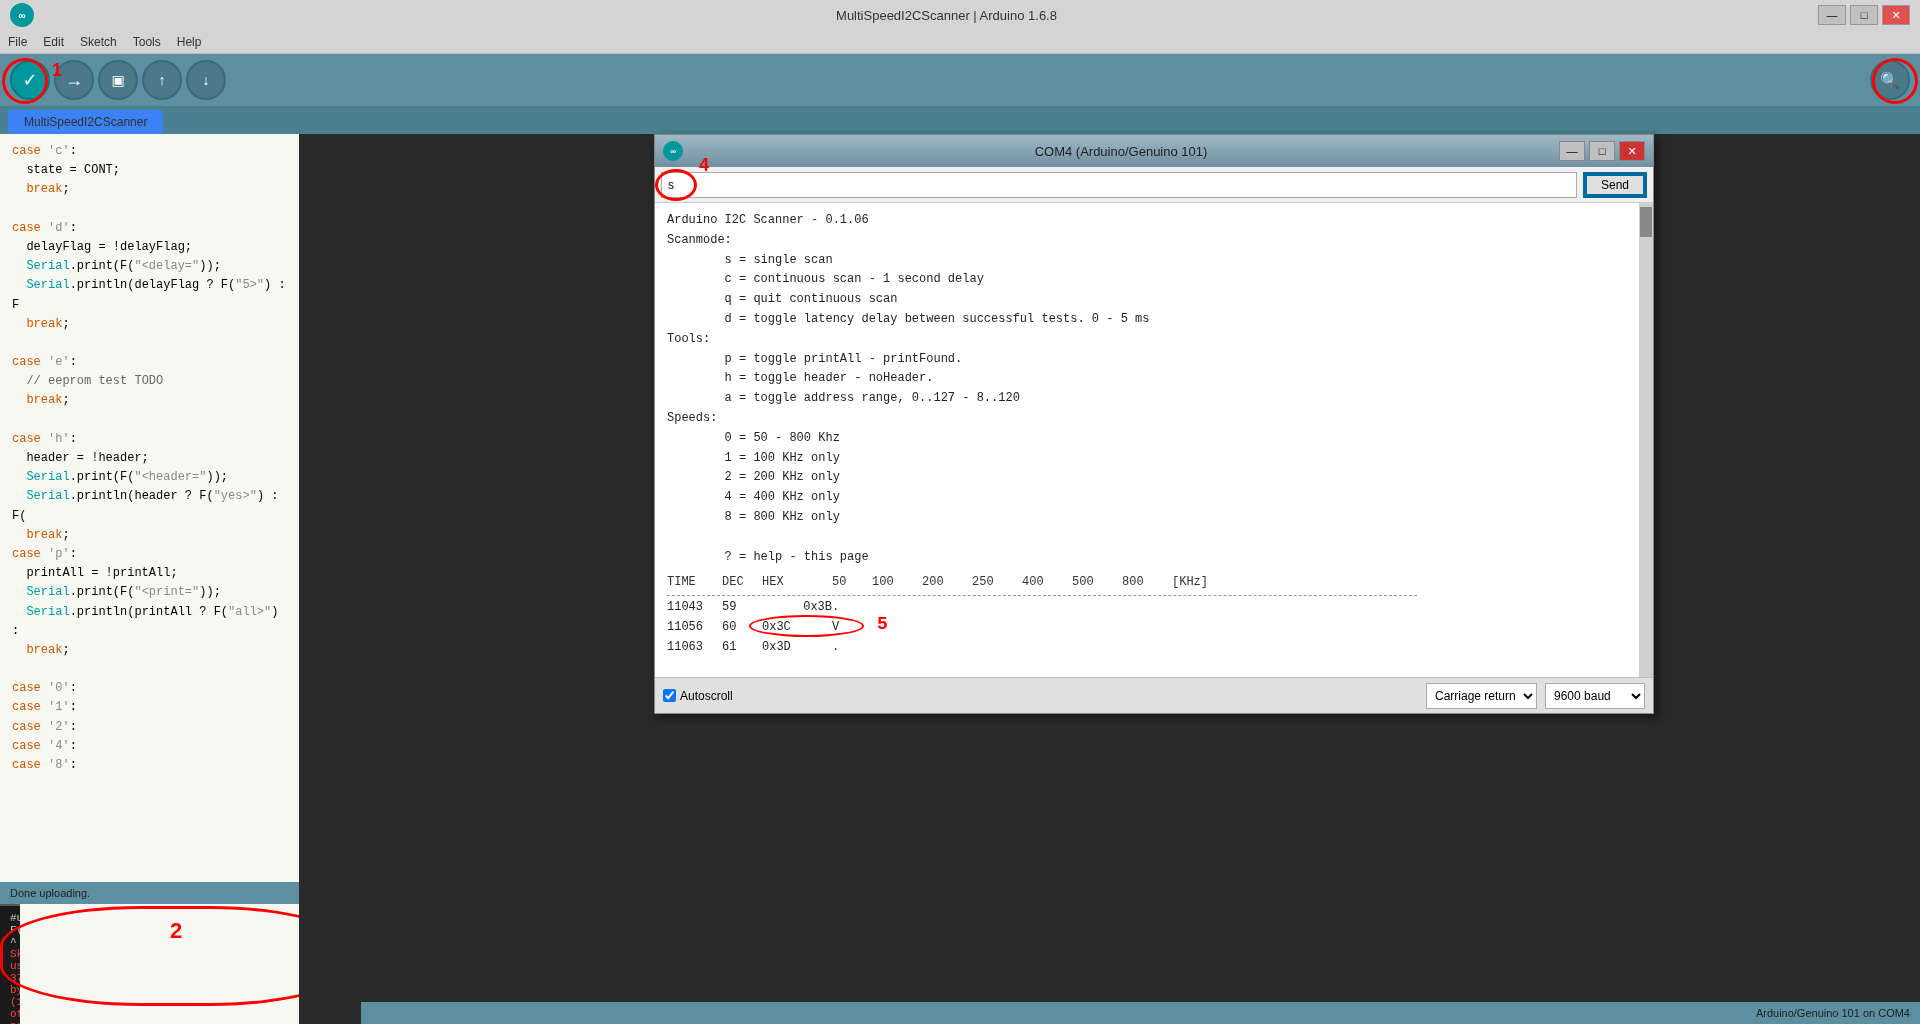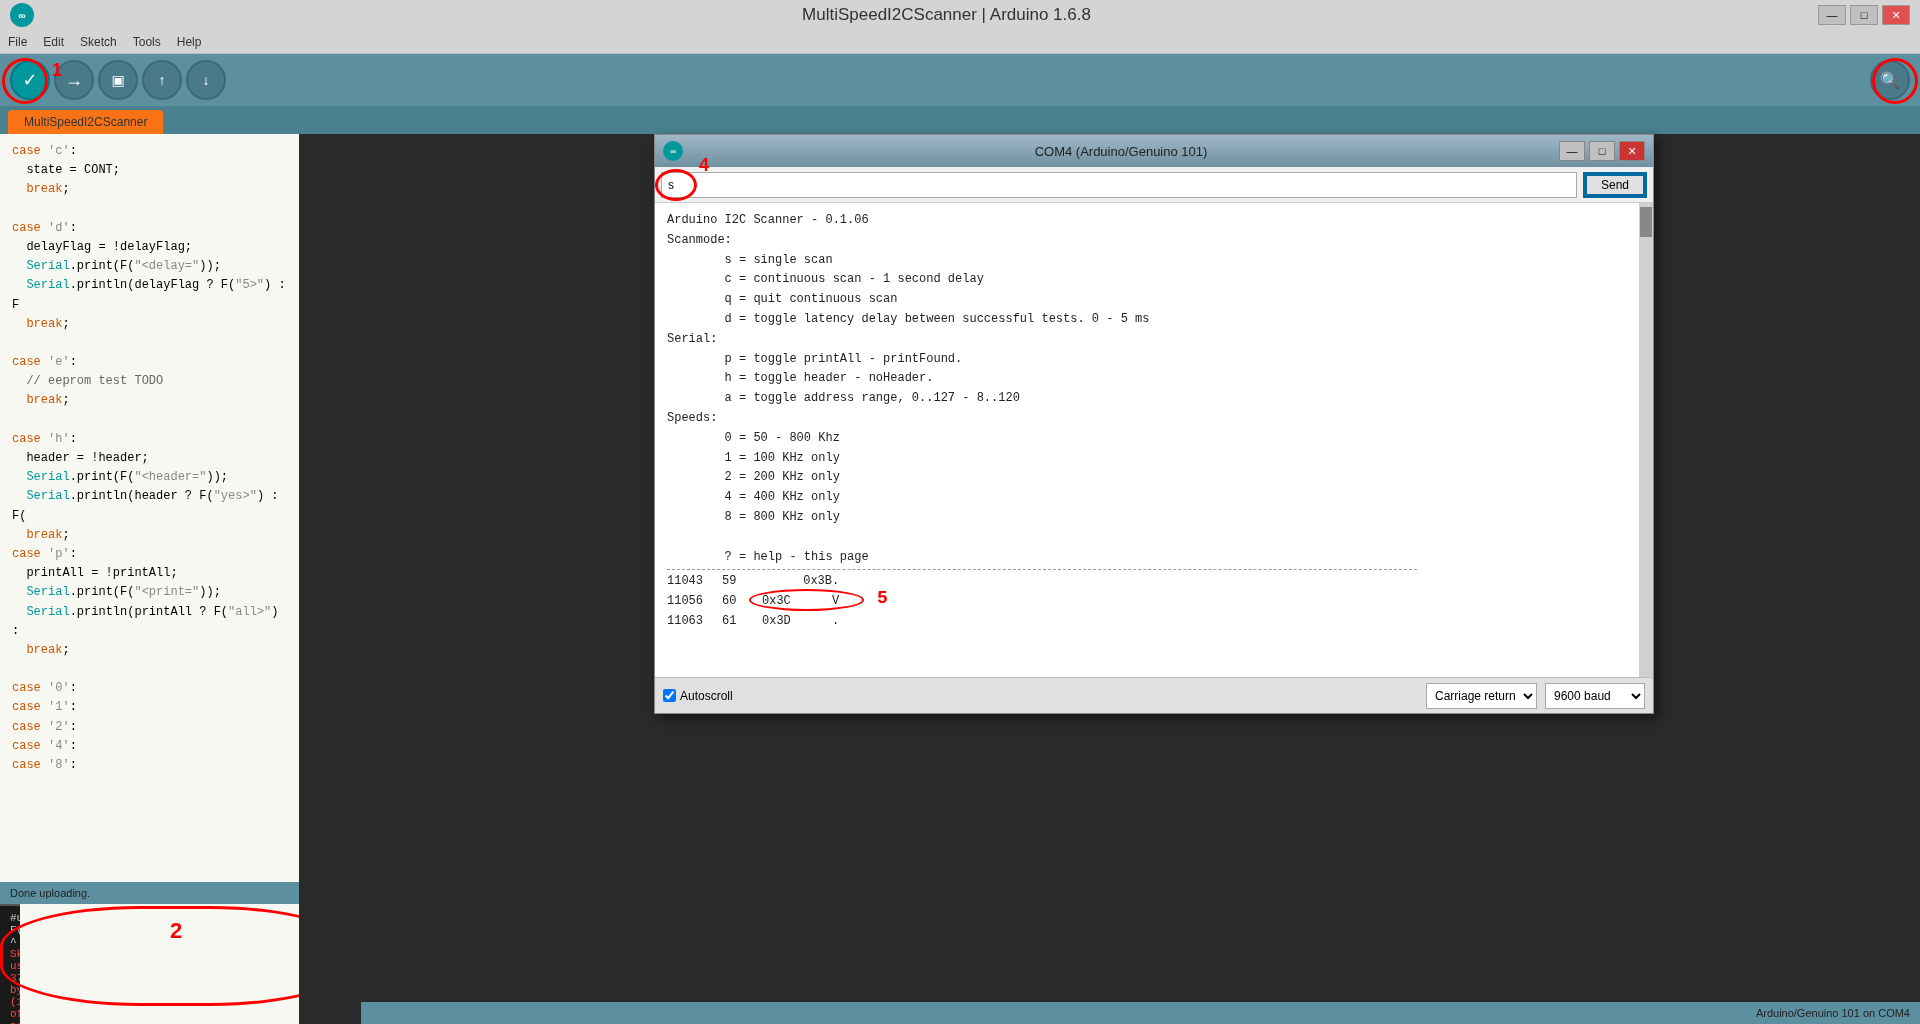--- a/index.html
+++ b/index.html
@@ -8,21 +8,21 @@
     
     .title-bar {
       height: 30px;
       background: #d4d4d4;
       display: flex;
       align-items: center;
       justify-content: space-between;
       padding: 0 10px;
     }
     .title-bar-left { display: flex; align-items: center; gap: 8px; }
-    .title-bar-title { font-size: 17px; color: #333; flex: 1; text-align: center; padding-left: 41px; }
+    .title-bar-title { font-size: 13px; color: #333; flex: 1; text-align: center; padding-left: 41px; }
     .title-bar-controls { display: flex; gap: 4px; }
     .title-bar-btn { width: 28px; height: 20px; background: #c0c0c0; border: 1px solid #999; cursor: pointer; display: flex; align-items: center; justify-content: center; font-size: 11px; }
     .title-bar-btn.close { background: #e05050; color: white; }
     .arduino-logo { width: 24px; height: 24px; background: #00979d; border-radius: 50%; display: flex; align-items: center; justify-content: center; color: white; font-size: 10px; font-weight: bold; }
 
     
     .menu-bar {
       height: 24px;
       background: #d4d4d4;
       display: flex;
@@ -68,21 +68,21 @@
     
     .tab-bar {
       height: 28px;
       background: #4a8090;
       display: flex;
       align-items: flex-end;
       padding: 0 8px;
     }
     .tab {
       height: 24px;
-      background: #f97316;
+      background: #3b82f6;
       border-radius: 4px 4px 0 0;
       padding: 0 16px;
       display: flex; align-items: center;
       font-size: 12px;
       color: #333;
       cursor: pointer;
     }
 
     
     .main-content {
@@ -379,32 +379,45 @@
       </div>
 
       <div class="sm-output" style="position:relative;">
         <div style="font-family:'Courier New',monospace;font-size:12px;line-height:1.65;">
           <div>Arduino I2C Scanner - 0.1.06</div>
           <div>Scanmode:</div>
           <div>&nbsp;&nbsp;&nbsp;&nbsp;&nbsp;&nbsp;&nbsp;&nbsp;<span>s = single scan</span></div>
           <div>&nbsp;&nbsp;&nbsp;&nbsp;&nbsp;&nbsp;&nbsp;&nbsp;<span>c = continuous scan - 1 second delay</span></div>
           <div>&nbsp;&nbsp;&nbsp;&nbsp;&nbsp;&nbsp;&nbsp;&nbsp;<span>q = quit continuous scan</span></div>
           <div>&nbsp;&nbsp;&nbsp;&nbsp;&nbsp;&nbsp;&nbsp;&nbsp;<span>d = toggle latency delay between successful tests. 0 - 5 ms</span></div>
-          <div>Serial:</div>
+          <div>Tools:</div>
           <div>&nbsp;&nbsp;&nbsp;&nbsp;&nbsp;&nbsp;&nbsp;&nbsp;<span>p = toggle printAll - printFound.</span></div>
           <div>&nbsp;&nbsp;&nbsp;&nbsp;&nbsp;&nbsp;&nbsp;&nbsp;<span>h = toggle header - noHeader.</span></div>
           <div>&nbsp;&nbsp;&nbsp;&nbsp;&nbsp;&nbsp;&nbsp;&nbsp;<span>a = toggle address range, 0..127 - 8..120</span></div>
           <div>Speeds:</div>
           <div>&nbsp;&nbsp;&nbsp;&nbsp;&nbsp;&nbsp;&nbsp;&nbsp;<span>0 = 50 - 800 Khz</span></div>
           <div>&nbsp;&nbsp;&nbsp;&nbsp;&nbsp;&nbsp;&nbsp;&nbsp;<span>1 = 100 KHz only</span></div>
           <div>&nbsp;&nbsp;&nbsp;&nbsp;&nbsp;&nbsp;&nbsp;&nbsp;<span>2 = 200 KHz only</span></div>
           <div>&nbsp;&nbsp;&nbsp;&nbsp;&nbsp;&nbsp;&nbsp;&nbsp;<span>4 = 400 KHz only</span></div>
           <div>&nbsp;&nbsp;&nbsp;&nbsp;&nbsp;&nbsp;&nbsp;&nbsp;<span>8 = 800 KHz only</span></div>
           <div>&nbsp;</div>
           <div>&nbsp;&nbsp;&nbsp;&nbsp;&nbsp;&nbsp;&nbsp;&nbsp;<span>? = help - this page</span></div>
+          <div style="display:flex;gap:0;margin-top:6px;color:#333;">
+            <span style="width:55px;">TIME</span>
+            <span style="width:40px;">DEC</span>
+            <span style="width:70px;">HEX</span>
+            <span style="width:40px;">50</span>
+            <span style="width:50px;">100</span>
+            <span style="width:50px;">200</span>
+            <span style="width:50px;">250</span>
+            <span style="width:50px;">400</span>
+            <span style="width:50px;">500</span>
+            <span style="width:50px;">800</span>
+            <span style="width:60px;">[KHz]</span>
+          </div>
           <div style="border-bottom:1px dashed #999;margin:2px 0;width:750px;"></div>
 
           <div style="display:flex;gap:0;">
             <span style="width:55px;">11043</span>
             <span style="width:40px;">59</span>
             <span style="width:70px;text-align:right;">0x3B</span>
             <span style="width:40px;">.</span>
           </div>
 
           <div style="display:flex;gap:0;position:relative;">

